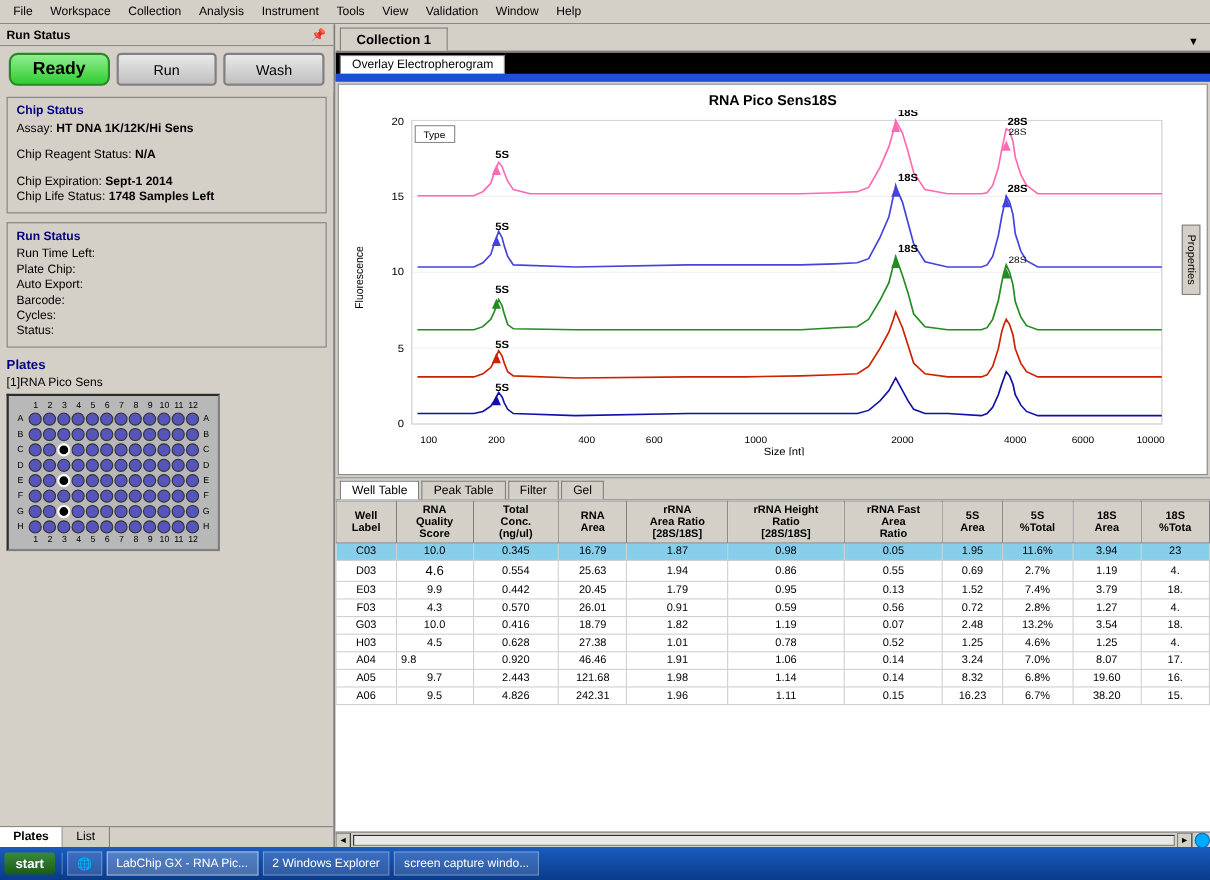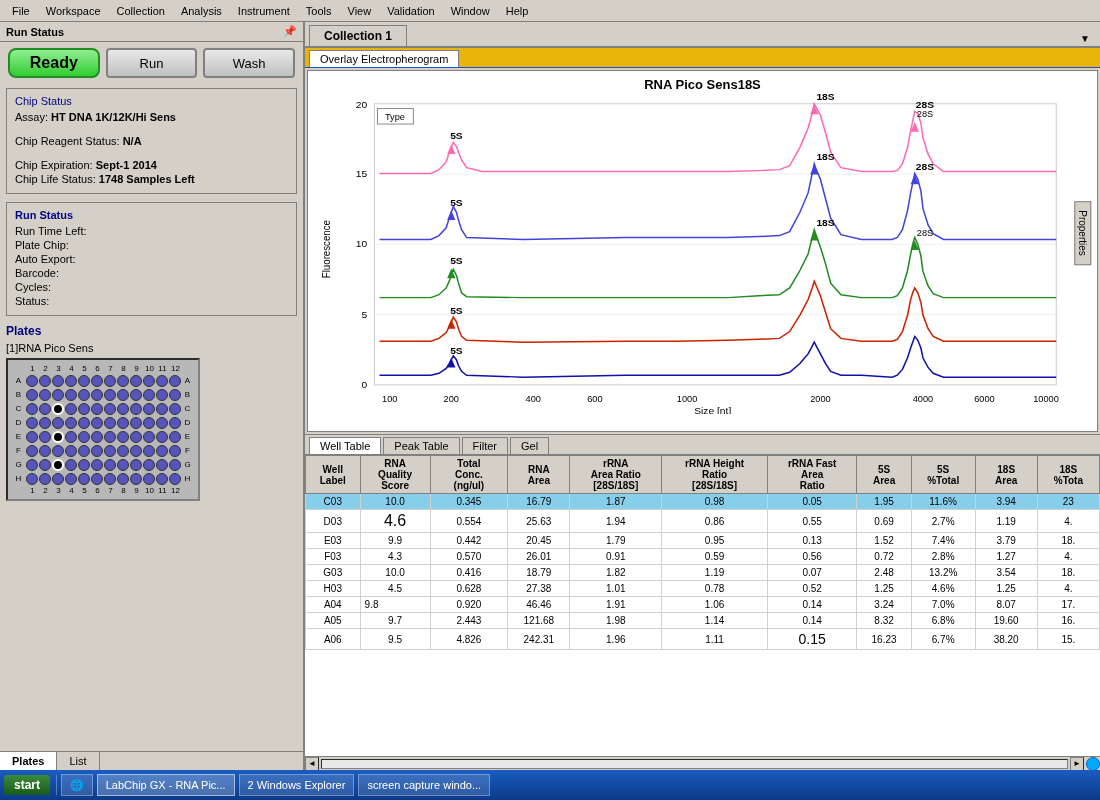--- a/index.html
+++ b/index.html
@@ -31,21 +31,21 @@
       <span style="cursor:pointer;">📌</span>
     </div>
 
     <div style="display:flex; gap:6px; padding:6px 8px; background:#d4d0c8;">
       <button style="background:linear-gradient(to bottom, #90ee90, #32cd32); border:2px solid #228b22; border-radius:8px; padding:4px 12px; font-weight:bold; font-size:16px; color:#000; cursor:pointer; flex:1;">Ready</button>
       <button style="background:linear-gradient(to bottom, #e8e8e8, #c0c0c0); border:2px solid #808080; border-radius:4px; padding:4px 12px; font-size:13px; cursor:pointer; flex:1;">Run</button>
       <button style="background:linear-gradient(to bottom, #e8e8e8, #c0c0c0); border:2px solid #808080; border-radius:4px; padding:4px 12px; font-size:13px; cursor:pointer; flex:1;">Wash</button>
     </div>
 
     <div style="padding:6px 8px; border:1px solid #808080; margin:4px 6px; background:#d4d0c8;">
-      <div style="font-weight:normal; color:#000080; margin-bottom:4px;">Chip Status</div>
+      <div style="font-weight:bold; color:#000080; margin-bottom:4px;">Chip Status</div>
       <div style="margin:2px 0; font-size:11px;">
         <span>Assay:</span>
         <strong>HT DNA 1K/12K/Hi Sens</strong>
       </div>
       <div style="margin:12px 0; font-size:11px;">
         <span>Chip Reagent Status:</span>
         <strong>N/A</strong>
       </div>
       <div style="margin:2px 0; font-size:11px;">
         <span>Chip Expiration:</span>
@@ -266,21 +266,21 @@
 
   </div>
 
   <div style="flex:1; display:flex; flex-direction:column; background:#d4d0c8; overflow:hidden;">
 
     <div style="background:#d4d0c8; padding:3px 4px 0; display:flex; align-items:flex-end; border-bottom:2px solid #808080;">
       <div style="background:#d4d0c8; border:1px solid #808080; border-bottom:none; padding:3px 14px; font-size:12px; cursor:pointer; margin-right:2px; font-weight:bold;">Collection 1</div>
       <div style="margin-left:auto; cursor:pointer; font-size:10px; padding:2px 6px;">▼</div>
     </div>
 
-    <div style="background:#eab308; display:flex; padding:2px 4px 0; border-bottom:1px solid #1d4ed8;">
+    <div style="background:#000000; display:flex; padding:2px 4px 0; border-bottom:7px solid #1d4ed8;">
       <div style="background:#ffffff; border:1px solid #808080; border-bottom:none; padding:2px 10px; font-size:11px; cursor:pointer; margin-right:2px;">Overlay Electropherogram</div>
     </div>
 
     <div style="background:white; border:1px solid #808080; margin:2px; flex:1; min-height:0; position:relative; overflow:hidden;">
       
       <div style="position:absolute; right:-18px; top:45%; transform:translateY(-50%) rotate(90deg); background:#d4d0c8; border:1px solid #808080; padding:2px 8px; font-size:10px; cursor:pointer; white-space:nowrap; z-index:10;">Properties</div>
 
       <div style="text-align:center; font-size:13px; font-weight:bold; padding:6px 0 2px;">RNA Pico Sens18S</div>
 
       
@@ -391,21 +391,21 @@
                 <td style="border: 1px solid rgb(208, 208, 208); padding: 2px 4px; text-align: center; font-size: 10px; background: rgb(135, 206, 235);">1.87</td>
                 <td style="border: 1px solid rgb(208, 208, 208); padding: 2px 4px; text-align: center; font-size: 10px; background: rgb(135, 206, 235);">0.98</td>
                 <td style="border: 1px solid rgb(208, 208, 208); padding: 2px 4px; text-align: center; font-size: 10px; background: rgb(135, 206, 235);">0.05</td>
                 <td style="border: 1px solid rgb(208, 208, 208); padding: 2px 4px; text-align: center; font-size: 10px; background: rgb(135, 206, 235);">1.95</td>
                 <td style="border: 1px solid rgb(208, 208, 208); padding: 2px 4px; text-align: center; font-size: 10px; background: rgb(135, 206, 235);">11.6%</td>
                 <td style="border: 1px solid rgb(208, 208, 208); padding: 2px 4px; text-align: center; font-size: 10px; background: rgb(135, 206, 235);">3.94</td>
                 <td style="border: 1px solid rgb(208, 208, 208); padding: 2px 4px; text-align: center; font-size: 10px; background: rgb(135, 206, 235);">23</td>
               </tr>
               <tr>
                 <td style="border: 1px solid rgb(208, 208, 208); padding: 2px 4px; text-align: center; font-size: 10px;">D03</td>
-                <td style="border: 1px solid rgb(208, 208, 208); padding: 2px 4px; text-align: center; font-size: 16px;">4.6</td>
+                <td style="border: 1px solid rgb(208, 208, 208); padding: 2px 4px; text-align: center; font-size: 12px;">4.6</td>
                 <td style="border: 1px solid rgb(208, 208, 208); padding: 2px 4px; text-align: center; font-size: 10px;">0.554</td>
                 <td style="border: 1px solid rgb(208, 208, 208); padding: 2px 4px; text-align: center; font-size: 10px;">25.63</td>
                 <td style="border: 1px solid rgb(208, 208, 208); padding: 2px 4px; text-align: center; font-size: 10px;">1.94</td>
                 <td style="border: 1px solid rgb(208, 208, 208); padding: 2px 4px; text-align: center; font-size: 10px;">0.86</td>
                 <td style="border: 1px solid rgb(208, 208, 208); padding: 2px 4px; text-align: center; font-size: 10px;">0.55</td>
                 <td style="border: 1px solid rgb(208, 208, 208); padding: 2px 4px; text-align: center; font-size: 10px;">0.69</td>
                 <td style="border: 1px solid rgb(208, 208, 208); padding: 2px 4px; text-align: center; font-size: 10px;">2.7%</td>
                 <td style="border: 1px solid rgb(208, 208, 208); padding: 2px 4px; text-align: center; font-size: 10px;">1.19</td>
                 <td style="border: 1px solid rgb(208, 208, 208); padding: 2px 4px; text-align: center; font-size: 10px;">4.</td>
               </tr>
@@ -487,21 +487,21 @@
                 <td style="border: 1px solid rgb(208, 208, 208); padding: 2px 4px; text-align: center; font-size: 10px;">19.60</td>
                 <td style="border: 1px solid rgb(208, 208, 208); padding: 2px 4px; text-align: center; font-size: 10px;">16.</td>
               </tr>
               <tr>
                 <td style="border: 1px solid rgb(208, 208, 208); padding: 2px 4px; text-align: center; font-size: 10px;">A06</td>
                 <td style="border: 1px solid rgb(208, 208, 208); padding: 2px 4px; text-align: center; font-size: 10px;">9.5</td>
                 <td style="border: 1px solid rgb(208, 208, 208); padding: 2px 4px; text-align: center; font-size: 10px;">4.826</td>
                 <td style="border: 1px solid rgb(208, 208, 208); padding: 2px 4px; text-align: center; font-size: 10px;">242.31</td>
                 <td style="border: 1px solid rgb(208, 208, 208); padding: 2px 4px; text-align: center; font-size: 10px;">1.96</td>
                 <td style="border: 1px solid rgb(208, 208, 208); padding: 2px 4px; text-align: center; font-size: 10px;">1.11</td>
-                <td style="border: 1px solid rgb(208, 208, 208); padding: 2px 4px; text-align: center; font-size: 14px;">0.15</td>
+                <td style="border: 1px solid rgb(208, 208, 208); padding: 2px 4px; text-align: center; font-size: 10px;">0.15</td>
                 <td style="border: 1px solid rgb(208, 208, 208); padding: 2px 4px; text-align: center; font-size: 10px;">16.23</td>
                 <td style="border: 1px solid rgb(208, 208, 208); padding: 2px 4px; text-align: center; font-size: 10px;">6.7%</td>
                 <td style="border: 1px solid rgb(208, 208, 208); padding: 2px 4px; text-align: center; font-size: 10px;">38.20</td>
                 <td style="border: 1px solid rgb(208, 208, 208); padding: 2px 4px; text-align: center; font-size: 10px;">15.</td>
               </tr>
             </tbody>
         </table>
       </div>
 
       <div style="height:14px; background:#d4d0c8; border-top:1px solid #808080; display:flex; align-items:center;">

